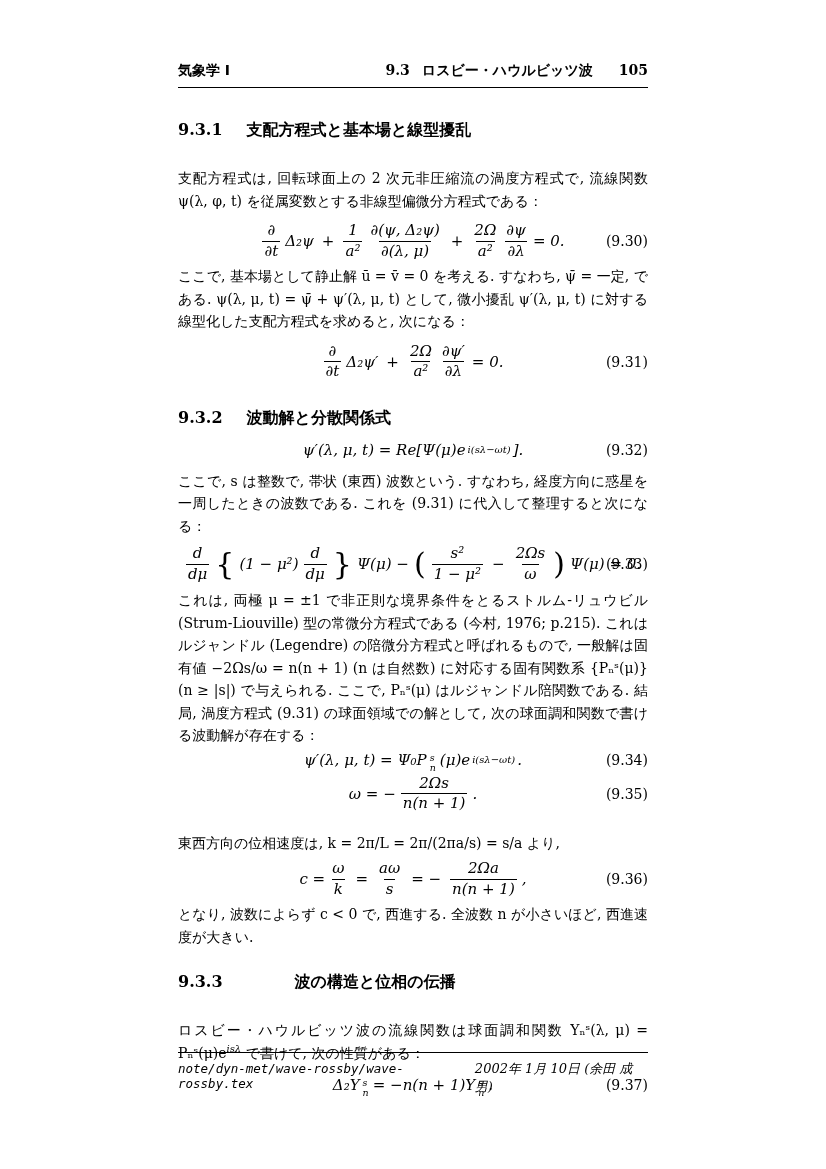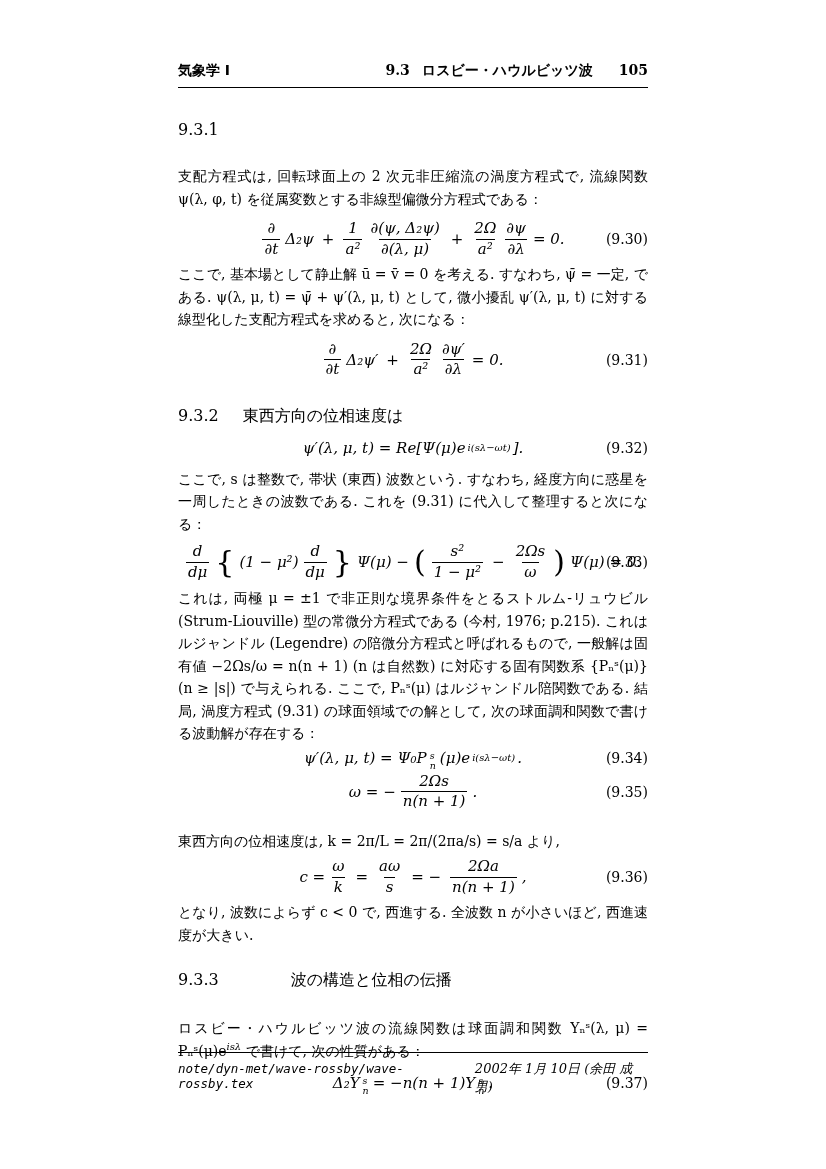--- a/index.html
+++ b/index.html
@@ -22,21 +22,21 @@
     font-size:14px; font-weight:bold;
   }
   .head-left { font-family:"DejaVu Sans","Liberation Sans",sans-serif; }
   .head-right { display:flex; align-items:flex-start; }
   .head-secnum { font-family:"DejaVu Serif",serif; margin-right:12px; }
   .head-sectitle { font-family:"DejaVu Sans","Liberation Sans",sans-serif; margin-right:26px; }
   .head-page { font-family:"DejaVu Serif",serif; }
   .rule { border-top:1.5px solid #000; margin-top:7px; }
 
   
-  .sec { display:flex; align-items:baseline; font-size:16px; font-weight:normal; }
+  .sec { display:flex; align-items:baseline; font-size:16px; font-weight:bold; }
   .sec .secnum { font-family:"DejaVu Serif",serif; margin-right:24px; }
   .sec .sectitle { font-family:"DejaVu Sans","Liberation Sans",sans-serif; }
   .sec-1 { margin-top:32px; }
   .sec-2 { margin-top:26px; }
   .sec-3 { margin-top:24px;gap:48px; }
 
   
   .body {
     font-size:14px; line-height:22.5px; text-align:justify;
     text-justify:inter-ideograph;
@@ -87,20 +87,21 @@
       <span class="head-right">
         <span class="head-secnum">9.3</span>
         <span class="head-sectitle">ロスビー・ハウルビッツ波</span>
         <span class="head-page">105</span>
       </span>
     </div>
     <div class="rule"></div>
 
     <div class="sec sec-1">
       <span class="secnum">9.3.1</span>
+      <span class="sectitle">支配方程式と基本場と線型擾乱</span>
     </div>
 
     <p class="body mt26">支配方程式は, 回転球面上の 2 次元非圧縮流の渦度方程式で, 流線関数 ψ(λ, φ, t) を従属変数とする非線型偏微分方程式である：</p>
 
     <div class="eqline eq-930">
       <span class="eq">
         <span class="frac"><span class="num">∂</span><span class="den">∂t</span></span>
         <span class="term">Δ₂ψ</span>
         <span class="op">+</span>
         <span class="frac"><span class="num">1</span><span class="den">a²</span></span>
@@ -122,21 +123,21 @@
         <span class="op">+</span>
         <span class="frac"><span class="num">2Ω</span><span class="den">a²</span></span>
         <span class="frac"><span class="num">∂ψ′</span><span class="den">∂λ</span></span>
         <span class="term">= 0.</span>
       </span>
       <span class="eqnum">(9.31)</span>
     </div>
 
     <div class="sec sec-2">
       <span class="secnum">9.3.2</span>
-      <span class="sectitle">東西方向の位相速度は</span>
+      <span class="sectitle">波動解と分散関係式</span>
     </div>
 
 
     <div class="eqline eq-932">
       <span class="eq">
         <span class="term">ψ′(λ, μ, t) = Re[Ψ(μ)e</span><sup class="exp">i(sλ−ωt)</sup><span class="term">].</span>
       </span>
       <span class="eqnum">(9.32)</span>
     </div>
 

